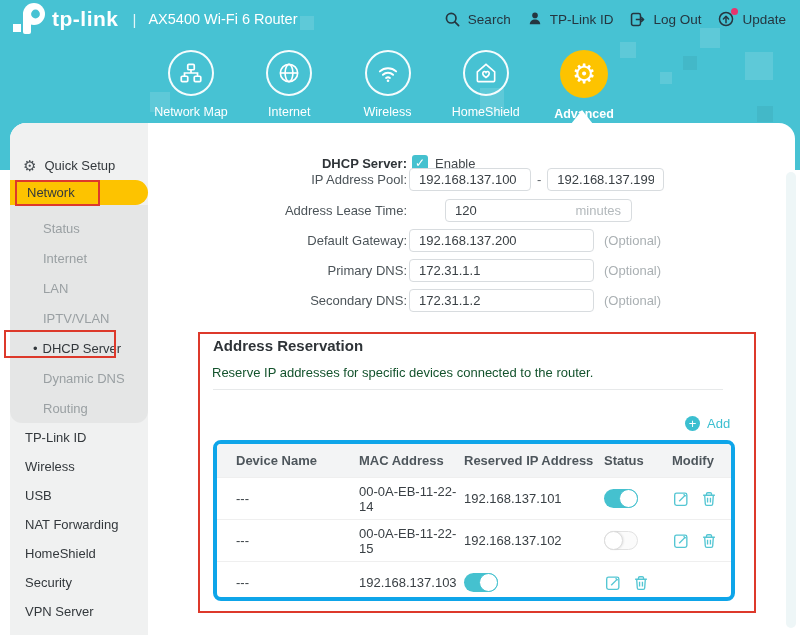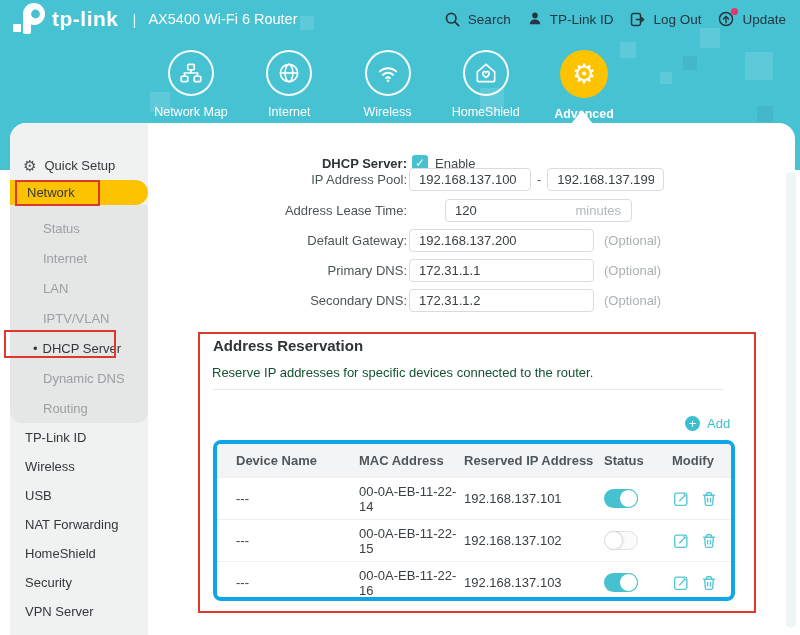--- a/index.html
+++ b/index.html
@@ -360,21 +360,20 @@
               <path d="M7.2 5.8V4.4A1.4 1.4 0 0 1 8.6 3h2.8a1.4 1.4 0 0 1 1.4 1.4v1.4"></path>
             <path d="M5.2 5.8l.7 9.7A1.6 1.6 0 0 0 7.5 17h5a1.6 1.6 0 0 0 1.6-1.5l.7-9.7"></path>
             <path d="M8.4 8.6v5.4M11.6 8.6v5.4"></path>
           </svg>
         </span>
       </div>
     </div>
 
     <div class="trow tbody-row">
       <div>---</div>
-      <div>00-0A-EB-11-22-16</div>
       <div>192.168.137.103</div>
       <div>
           <div class="toggle">
             <span class="knob"></span>
           </div>
         </div>
       <div class="modify-cell">
         <span class="icon-btn">
           <svg viewBox="0 0 20 20" width="18" height="18" fill="none" stroke="#54c6d3" stroke-width="1.5">
             <rect x="3" y="3.5" width="13.5" height="13.5" rx="2"></rect>

